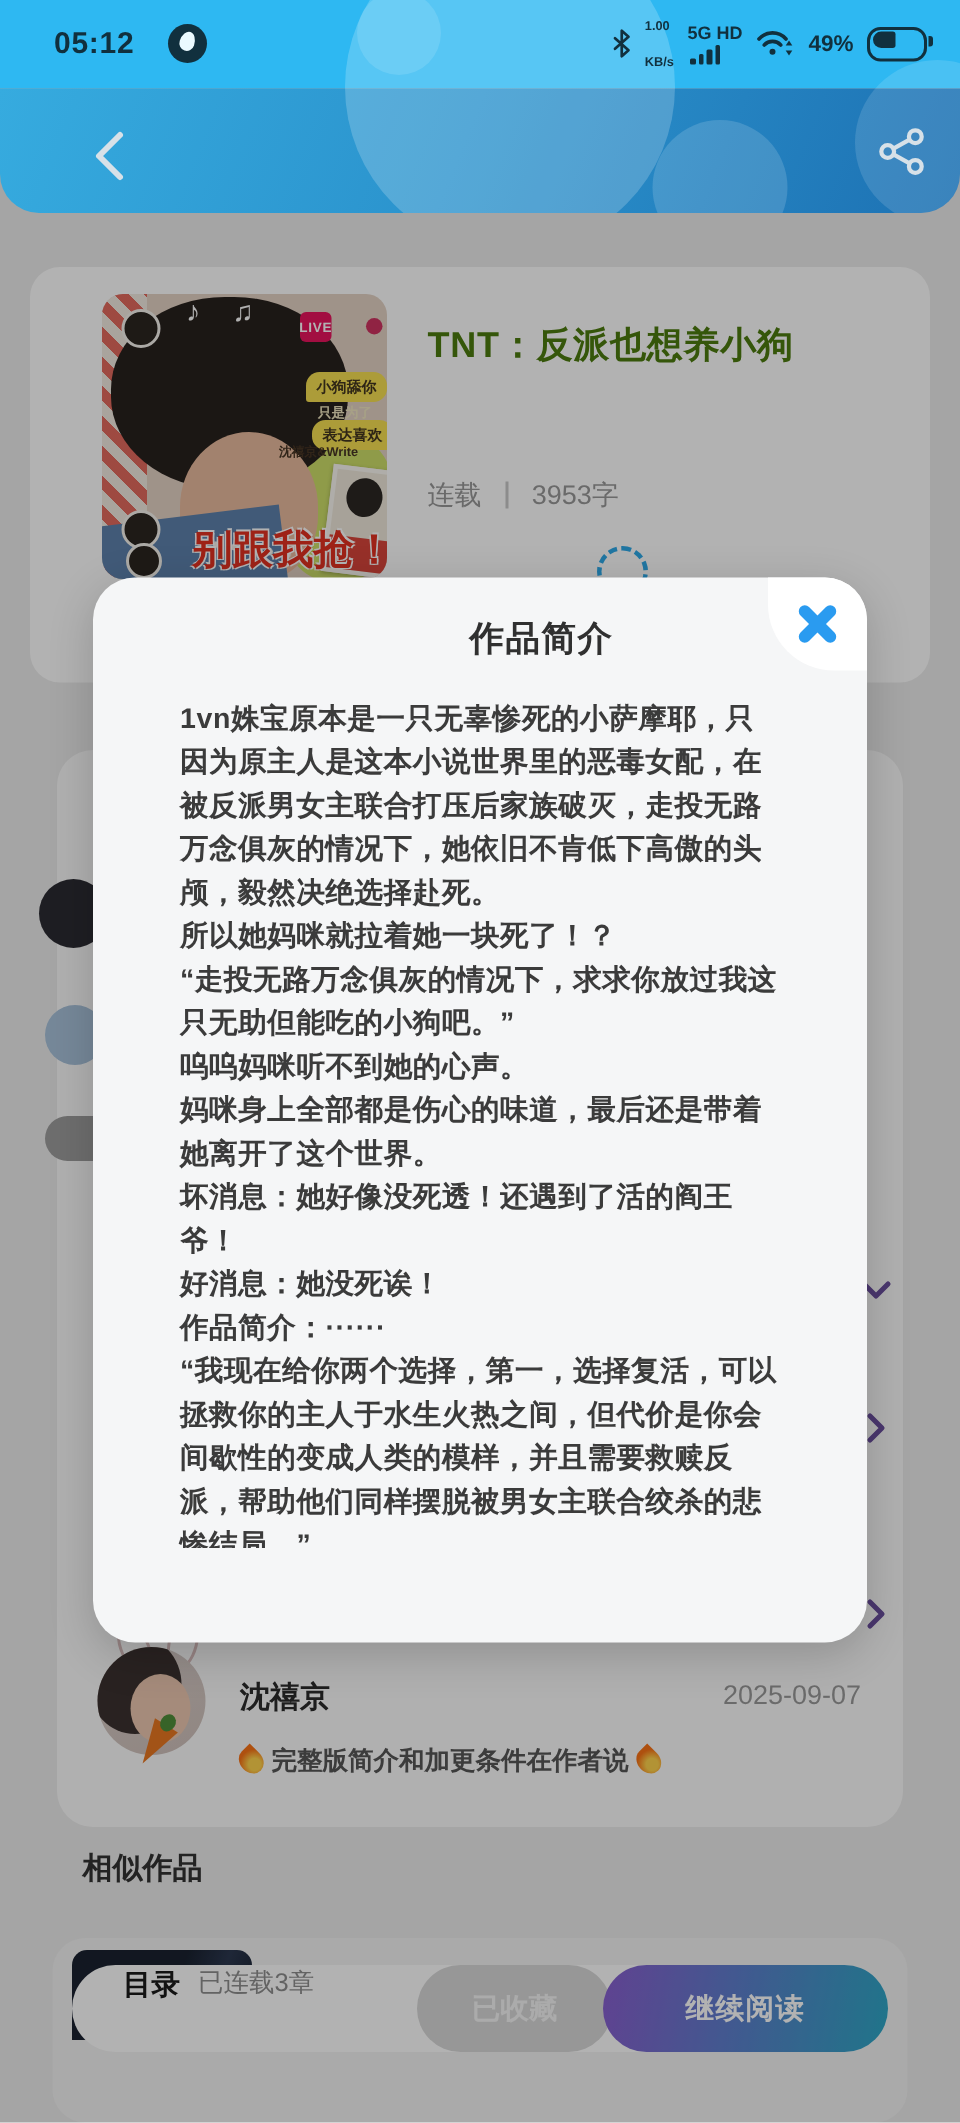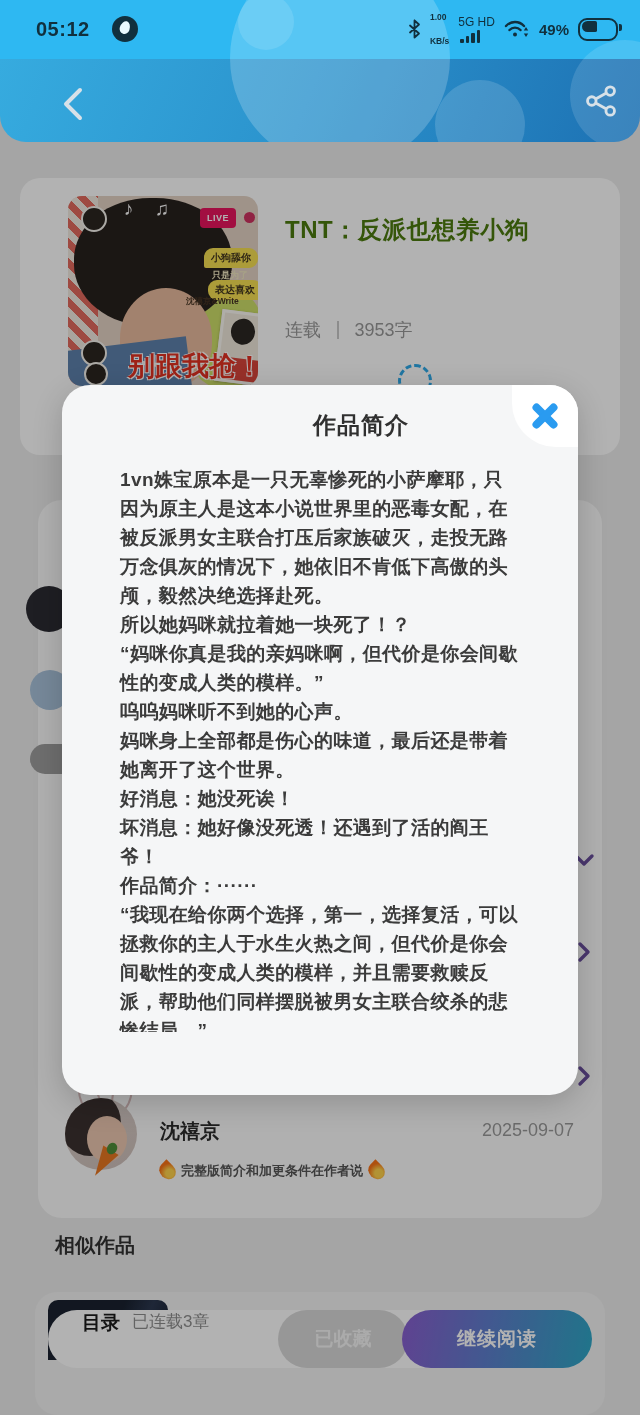--- a/index.html
+++ b/index.html
@@ -25,21 +25,21 @@
   .bubble.b3{left:570px;top:40px;width:110px;height:110px;background:rgba(255,255,255,.13);}
   .bubble.b4{left:238px;top:-6px;width:56px;height:56px;background:rgba(255,255,255,.12);}
 
   .time{position:absolute;left:36px;top:18px;font-size:20px;font-weight:700;color:#11303e;letter-spacing:.5px;}
   .notif-icon{position:absolute;left:112px;top:16px;width:26px;height:26px;border-radius:50%;background:#11303e;}
   .notif-icon::after{content:"";position:absolute;left:8px;top:5px;width:10px;height:13px;background:#eafaff;
     border-radius:50% 50% 50% 50%/60% 60% 40% 40%;transform:rotate(18deg);}
   .sb-right{position:absolute;right:22px;top:12px;height:34px;display:flex;align-items:center;gap:9px;}
   .kbs{display:flex;flex-direction:column;line-height:9px;font-size:8.5px;font-weight:700;color:#11303e;text-align:left;gap:15px;}
   .net{display:flex;flex-direction:column;align-items:flex-start;}
-  .net-label{font-size:12px;font-weight:400;color:#11303e;line-height:12px;}
+  .net-label{font-size:12px;font-weight:700;color:#11303e;line-height:12px;}
   .bars{display:flex;align-items:flex-end;gap:2px;margin-top:2px;margin-left:2px;}
   .bars i{display:block;width:3.5px;background:#11303e;border-radius:1px;}
   .bars i:nth-child(1){height:4px;}.bars i:nth-child(2){height:7px;}
   .bars i:nth-child(3){height:10px;}.bars i:nth-child(4){height:13px;}
   .pct{font-size:15px;font-weight:600;color:#11303e;}
   .battery{position:relative;width:36px;height:19px;border:2.5px solid #11303e;border-radius:9px;}
   .battery::before{content:"";position:absolute;left:1.5px;top:1.5px;width:15px;height:11px;background:#11303e;border-radius:6px 2px 2px 6px;}
   .battery::after{content:"";position:absolute;right:-6px;top:4.5px;width:3px;height:7px;background:#11303e;border-radius:0 2px 2px 0;}
 
   .back-btn{position:absolute;left:56px;top:84px;width:40px;height:40px;}
@@ -51,21 +51,21 @@
   .cov-check{position:absolute;left:0;top:0;width:30px;height:190px;
     background:repeating-linear-gradient(45deg,#e2574c 0 7px,#f5efe6 7px 14px);opacity:.85;}
   .cov-green{position:absolute;left:118px;top:92px;width:78px;height:100px;border-radius:45%;background:#cdde69;}
   .cov-hair{position:absolute;left:6px;top:2px;width:158px;height:128px;border-radius:48%;background:#28211d;}
   .cov-face{position:absolute;left:52px;top:92px;width:92px;height:100px;border-radius:50% 50% 44% 44%;background:#e9bb9e;}
   .cov-lip{position:absolute;left:88px;top:158px;width:22px;height:9px;border-radius:50%;background:#b8574d;}
   .cov-denim{position:absolute;left:-8px;top:148px;width:130px;height:60px;background:#5d82ad;transform:rotate(-7deg);}
   .cov-pearls{position:absolute;left:58px;top:164px;width:78px;height:12px;
     background:radial-gradient(circle 4px,#f3f0ea 55%,transparent 60%) 0 0/12px 12px repeat-x;transform:rotate(8deg);}
   .cov-notes{position:absolute;left:56px;top:2px;color:#fdfdfd;font-size:19px;letter-spacing:8px;}
-  .cov-live{position:absolute;left:132px;top:12px;width:36px;height:20px;border-radius:4px;background:#e8155e;
+  .cov-live{position:absolute;left:132px;top:12px;width:21px;height:20px;border-radius:4px;background:#e8155e;
     color:#fff;font-size:9px;font-weight:700;display:flex;align-items:center;justify-content:center;letter-spacing:.5px;}
   .cov-dot{position:absolute;left:176px;top:16px;width:11px;height:11px;border-radius:50%;background:#cf3360;}
   .cov-pill{position:absolute;background:#f6e052;color:#43361f;font-size:10px;font-weight:700;
     padding:3px 7px;border-radius:9px 9px 9px 2px;white-space:nowrap;}
   .cov-pill.p1{left:136px;top:52px;}
   .cov-pill.p3{left:140px;top:84px;border-radius:9px 9px 2px 9px;}
   .cov-mid{position:absolute;left:144px;top:73px;font-size:9px;color:#efe6c0;font-weight:600;white-space:nowrap;}
   .cov-credit{position:absolute;left:118px;top:100px;font-size:8.5px;font-weight:700;color:#473524;white-space:nowrap;}
   .cov-photo{position:absolute;left:150px;top:116px;width:46px;height:66px;background:#efe9dc;border:3px solid #fbf8f2;
     transform:rotate(7deg);box-shadow:0 1px 3px rgba(0,0,0,.25);}
@@ -96,21 +96,21 @@
   .author-avatar .hair{position:absolute;left:-6px;top:-8px;width:62px;height:66px;border-radius:50%;background:#3c3230;}
   .author-avatar .face{position:absolute;left:22px;top:18px;width:40px;height:46px;border-radius:50%;background:#ecc8b0;}
   .ear{position:absolute;width:16px;height:34px;border:2.5px solid #d8bdbd;border-radius:50%;background:rgba(255,255,255,.35);}
   .ear.e1{left:42px;top:580px;transform:rotate(-24deg);}
   .ear.e2{left:74px;top:576px;transform:rotate(14deg);}
   .carrot{position:absolute;left:56px;top:648px;width:0;height:0;border-left:9px solid transparent;border-right:9px solid transparent;
     border-top:30px solid #e87722;transform:rotate(32deg);}
   .carrot::after{content:"";position:absolute;left:-5px;top:-38px;width:10px;height:12px;border-radius:50%;background:#4f8f3a;}
   .author-name{position:absolute;left:122px;top:618px;font-size:20px;font-weight:700;color:#2b2b2b;}
   .author-date{position:absolute;right:28px;top:620px;font-size:18px;color:#9a9a9a;}
-  .author-note{position:absolute;left:122px;top:662px;display:flex;align-items:flex-end;gap:6px;font-size:13px;font-weight:700;color:#565656;}
+  .author-note{position:absolute;left:122px;top:662px;display:flex;align-items:center;gap:6px;font-size:17px;font-weight:700;color:#565656;}
   .flame{position:relative;display:inline-block;width:15px;height:18px;background:radial-gradient(circle at 50% 68%,#ffd34d 28%,#f97316 70%);
     border-radius:50% 0 50% 50%;transform:rotate(-45deg);}
 
   
   .similar-heading{position:absolute;left:55px;top:1232px;font-size:20px;font-weight:700;color:#333;}
   .similar-card{position:absolute;left:35px;top:1292px;width:570px;height:123px;background:#f4f4f4;border-radius:22px;}
   .similar-cover{position:absolute;left:13px;top:8px;width:120px;height:60px;border-radius:10px 10px 0 0;
     background:linear-gradient(110deg,#1a2230 55%,#2c3850 75%,#161d29 100%);}
 
   
@@ -287,24 +287,24 @@
   <div class="modal-wrap">
     <div class="modal">
       <div class="modal-close">
         <span class="x1"></span>
         <span class="x2"></span>
       </div>
       <div class="modal-title">作品简介</div>
       <div class="modal-body">
           <p>1vn姝宝原本是一只无辜惨死的小萨摩耶，只因为原主人是这本小说世界里的恶毒女配，在被反派男女主联合打压后家族破灭，走投无路万念俱灰的情况下，她依旧不肯低下高傲的头颅，毅然决绝选择赴死。</p>
           <p>所以她妈咪就拉着她一块死了！？</p>
-          <p>“妈咪你真是我的亲妈咪啊，但代价是你会间歇性的变成人类的模样。”</p>
+          <p>“走投无路万念俱灰的情况下，求求你放过我这只无助但能吃的小狗吧。”</p>
           <p>呜呜妈咪听不到她的心声。</p>
           <p>妈咪身上全部都是伤心的味道，最后还是带着她离开了这个世界。</p>
+          <p>坏消息：她好像没死透！还遇到了活的阎王爷！</p>
           <p>好消息：她没死诶！</p>
-          <p>坏消息：她好像没死透！还遇到了活的阎王爷！</p>
           <p>作品简介：······</p>
           <p>“我现在给你两个选择，第一，选择复活，可以拯救你的主人于水生火热之间，但代价是你会间歇性的变成人类的模样，并且需要救赎反派，帮助他们同样摆脱被男女主联合绞杀的悲惨结局。”</p>
         </div>
     </div>
   </div>
 
 </div>
 
 </body></html>

